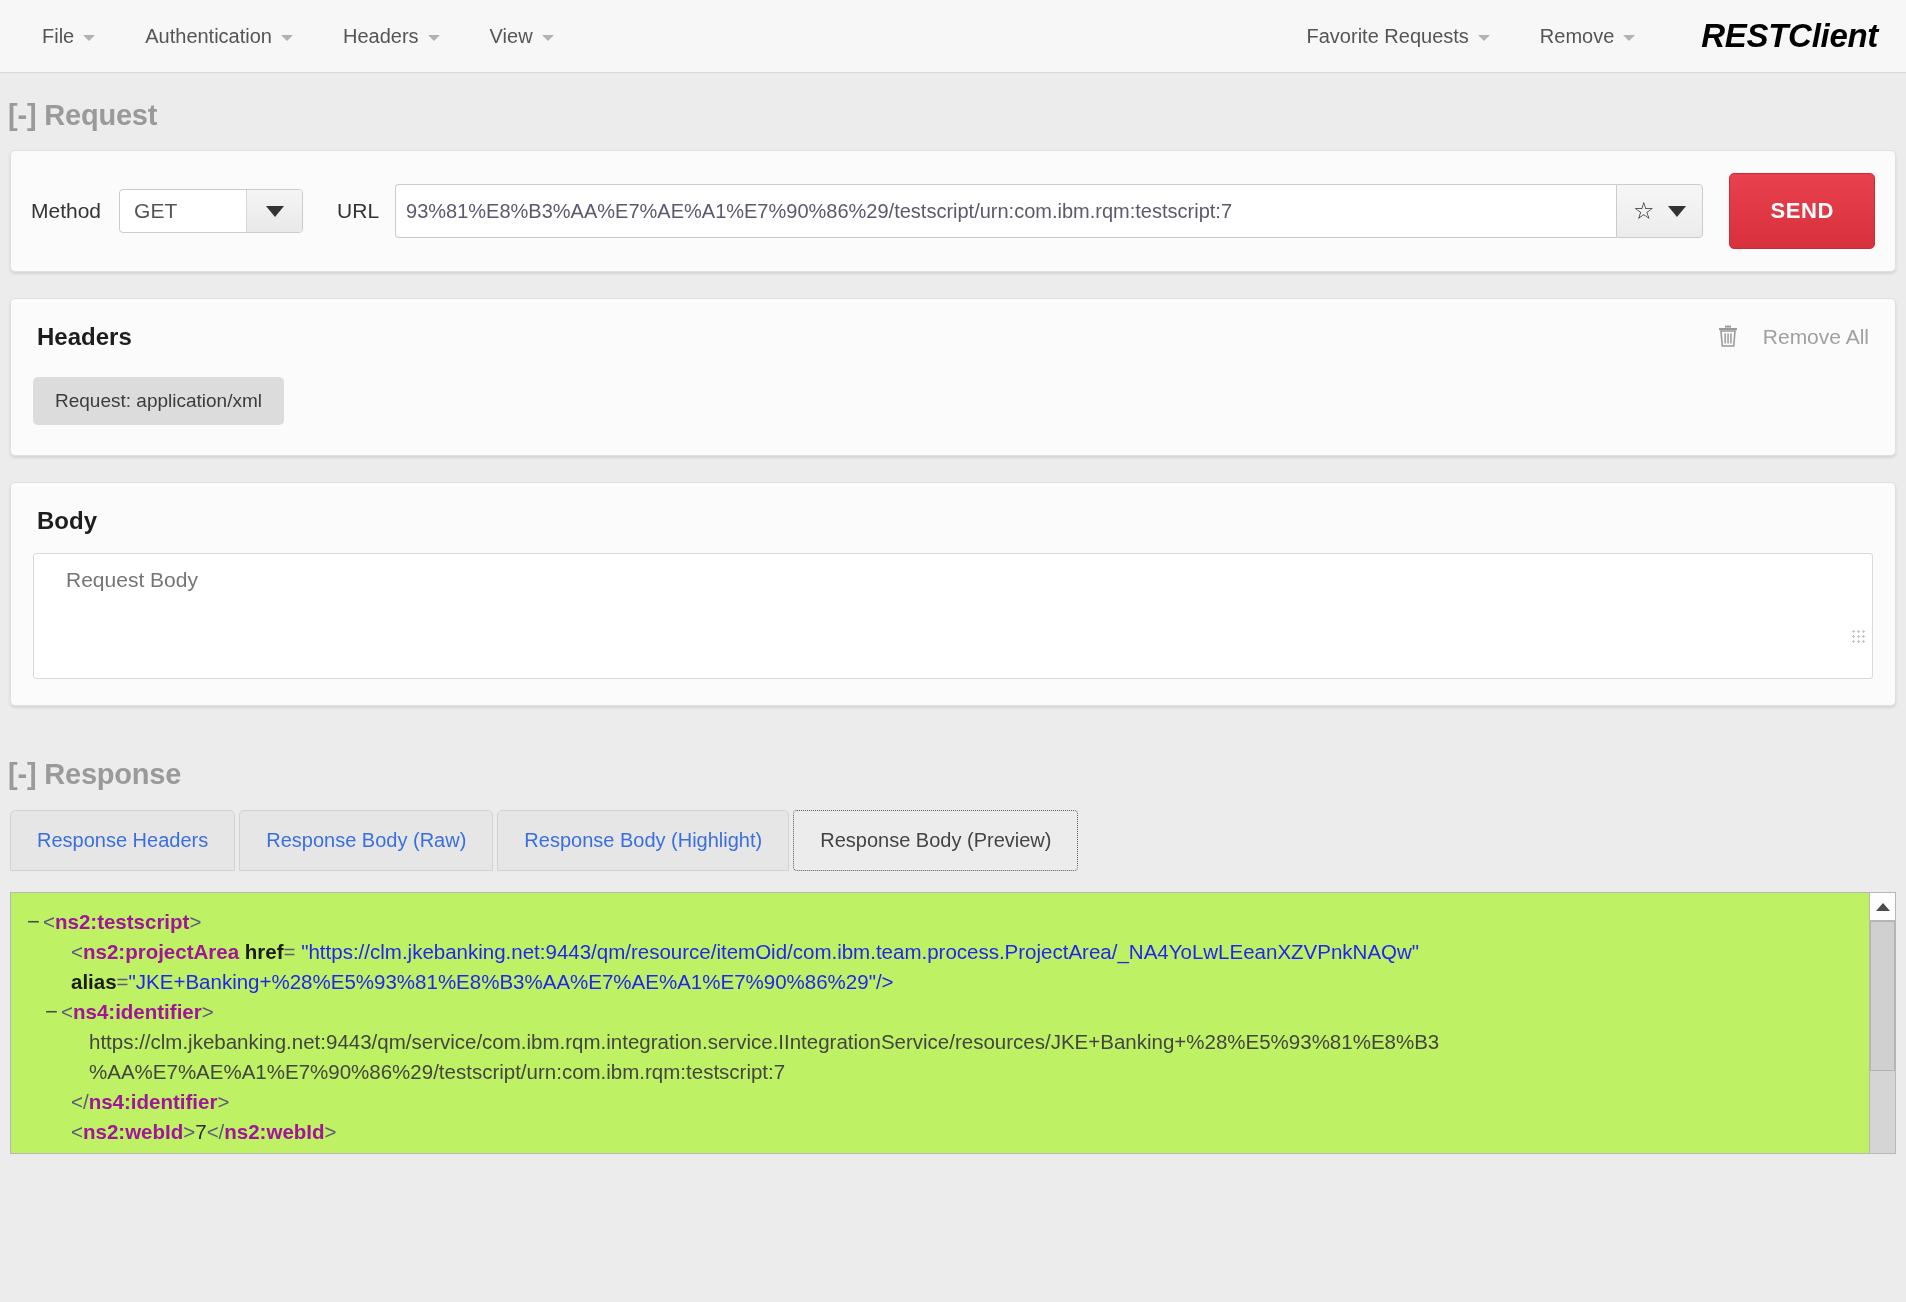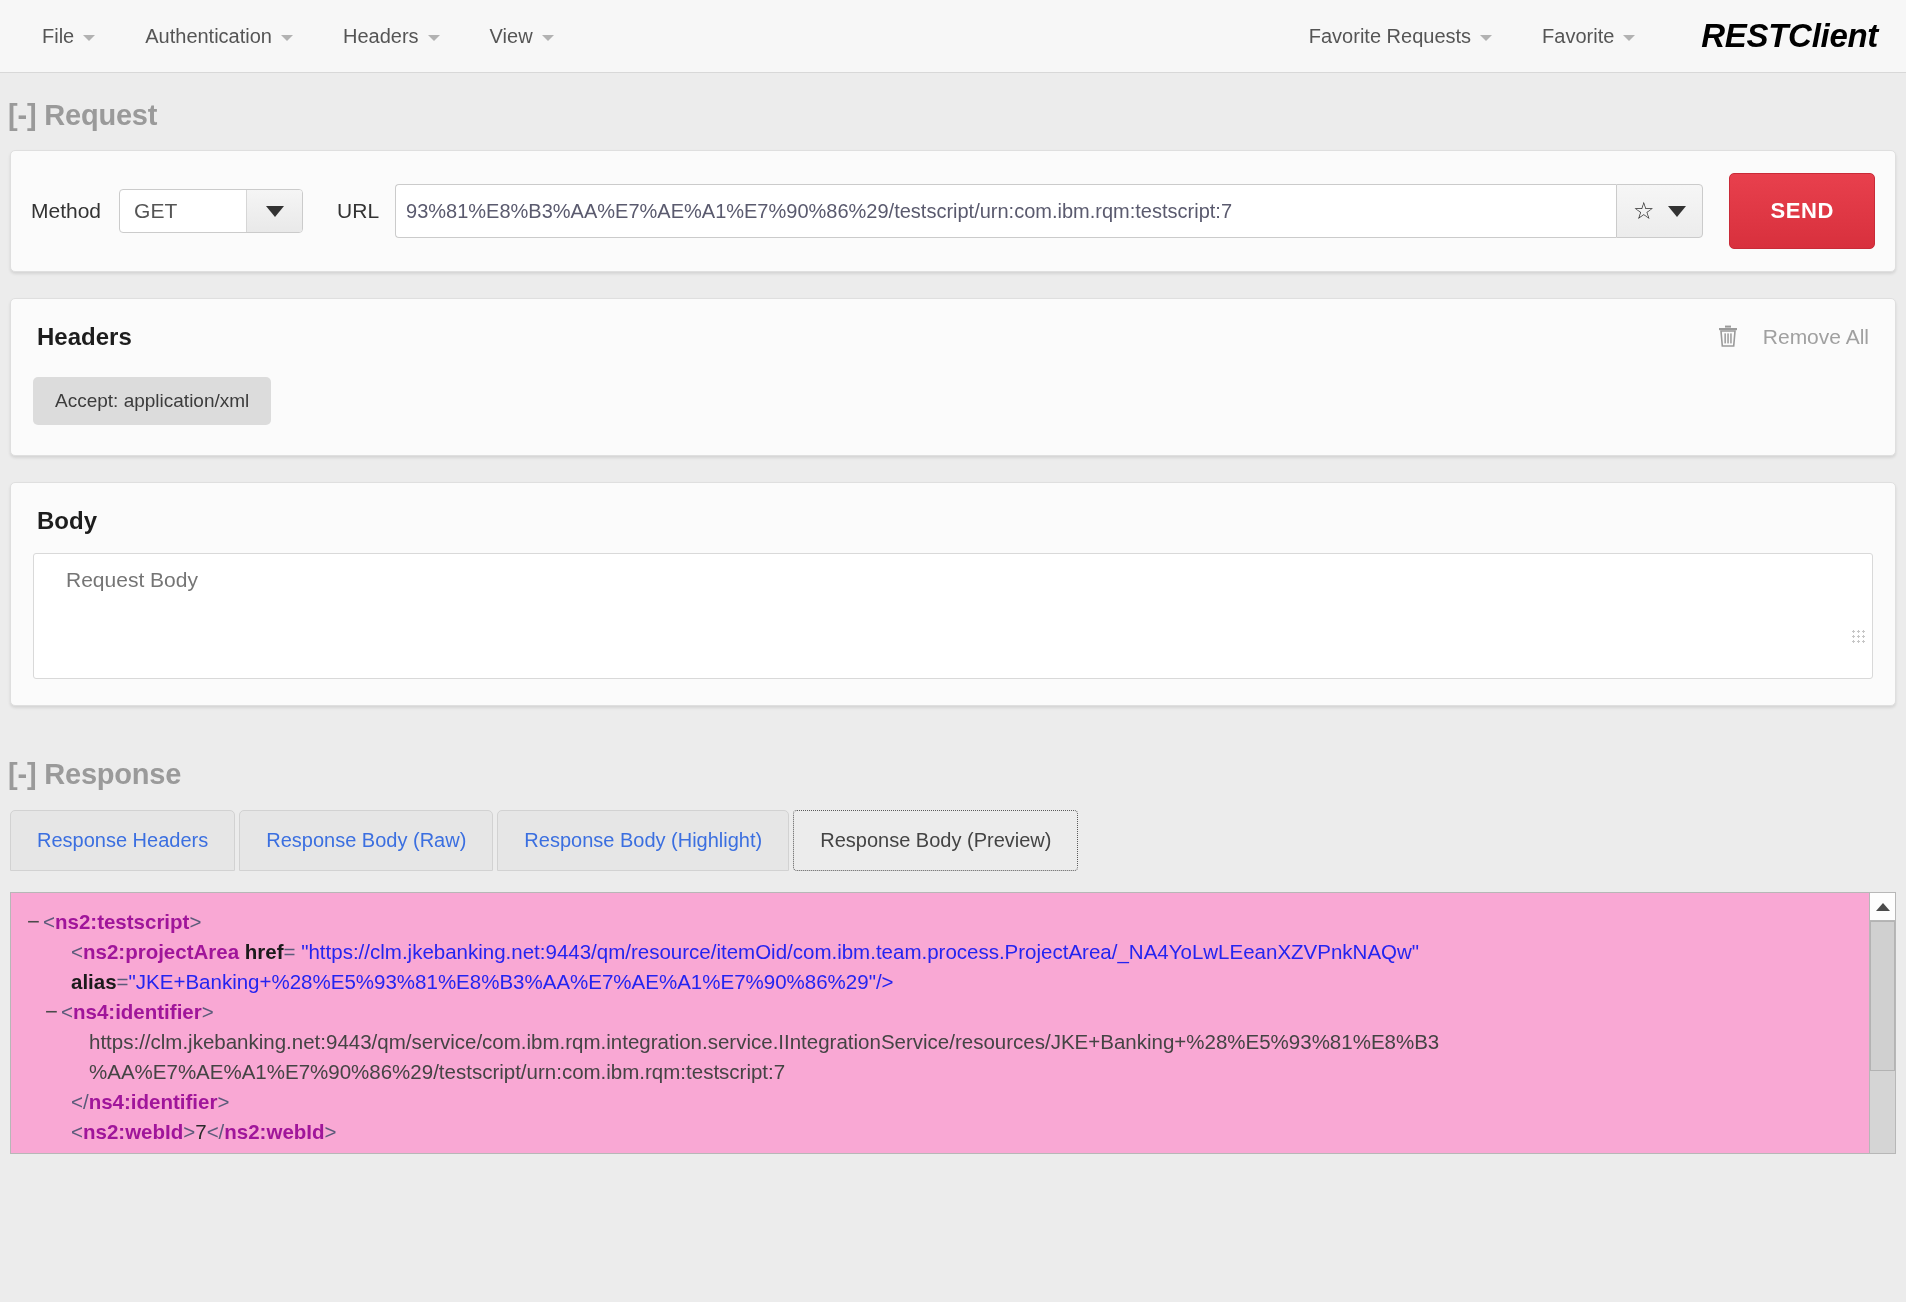--- a/index.html
+++ b/index.html
@@ -194,21 +194,21 @@
     background: #ececec;
     color: #444;
     border: 1px dotted #5a5a5a;
     border-radius: 4px;
   }
 
   
   .xml-box {
     position: relative;
     margin: 22px 10px 0 10px;
-    background: #f9a8d4;
+    background: #bef264;
     border: 1px solid #b7b7b7;
     height: 262px;
     overflow: hidden;
   }
   .xml-inner {
     padding: 14px 16px 0 16px;
     font-family: "Liberation Sans", sans-serif;
     font-size: 20.5px;
     line-height: 30px;
     color: #333;
@@ -275,21 +275,21 @@
       <span>View</span>
       <span class="caret-dn"></span>
     </div>
   </div>
   <div class="menubar-right">
     <div class="menu-item">
       <span>Favorite Requests</span>
       <span class="caret-dn"></span>
     </div>
     <div class="menu-item">
-      <span>Favorite</span>
+      <span>Remove</span>
       <span class="caret-dn"></span>
     </div>
     <div class="brand">RESTClient</div>
   </div>
 </div>
 
 <div class="section-title">[-] Request</div>
 
 <div class="panel">
   <div class="panel-row">
@@ -323,21 +323,21 @@
           <path d="M3 6 h14 l-1.3 15 h-11.4 z" fill="none" stroke="#9a9a9a" stroke-width="1.6"></path>
           <rect x="6.4" y="8.4" width="1.5" height="10" fill="#9a9a9a"></rect>
           <rect x="9.3" y="8.4" width="1.5" height="10" fill="#9a9a9a"></rect>
           <rect x="12.2" y="8.4" width="1.5" height="10" fill="#9a9a9a"></rect>
         </svg>
       </span>
       <span>Remove All</span>
     </div>
   </div>
   <div class="chip-area">
-    <span class="chip">Accept: application/xml</span>
+    <span class="chip">Request: application/xml</span>
   </div>
 </div>
 
 <div class="panel">
   <div class="panel-head">
     <h3>Body</h3>
   </div>
   <div class="ta-wrap">
     <textarea class="body-textarea" placeholder="Request Body" style=""></textarea>
     <span class="ta-grip"></span>

